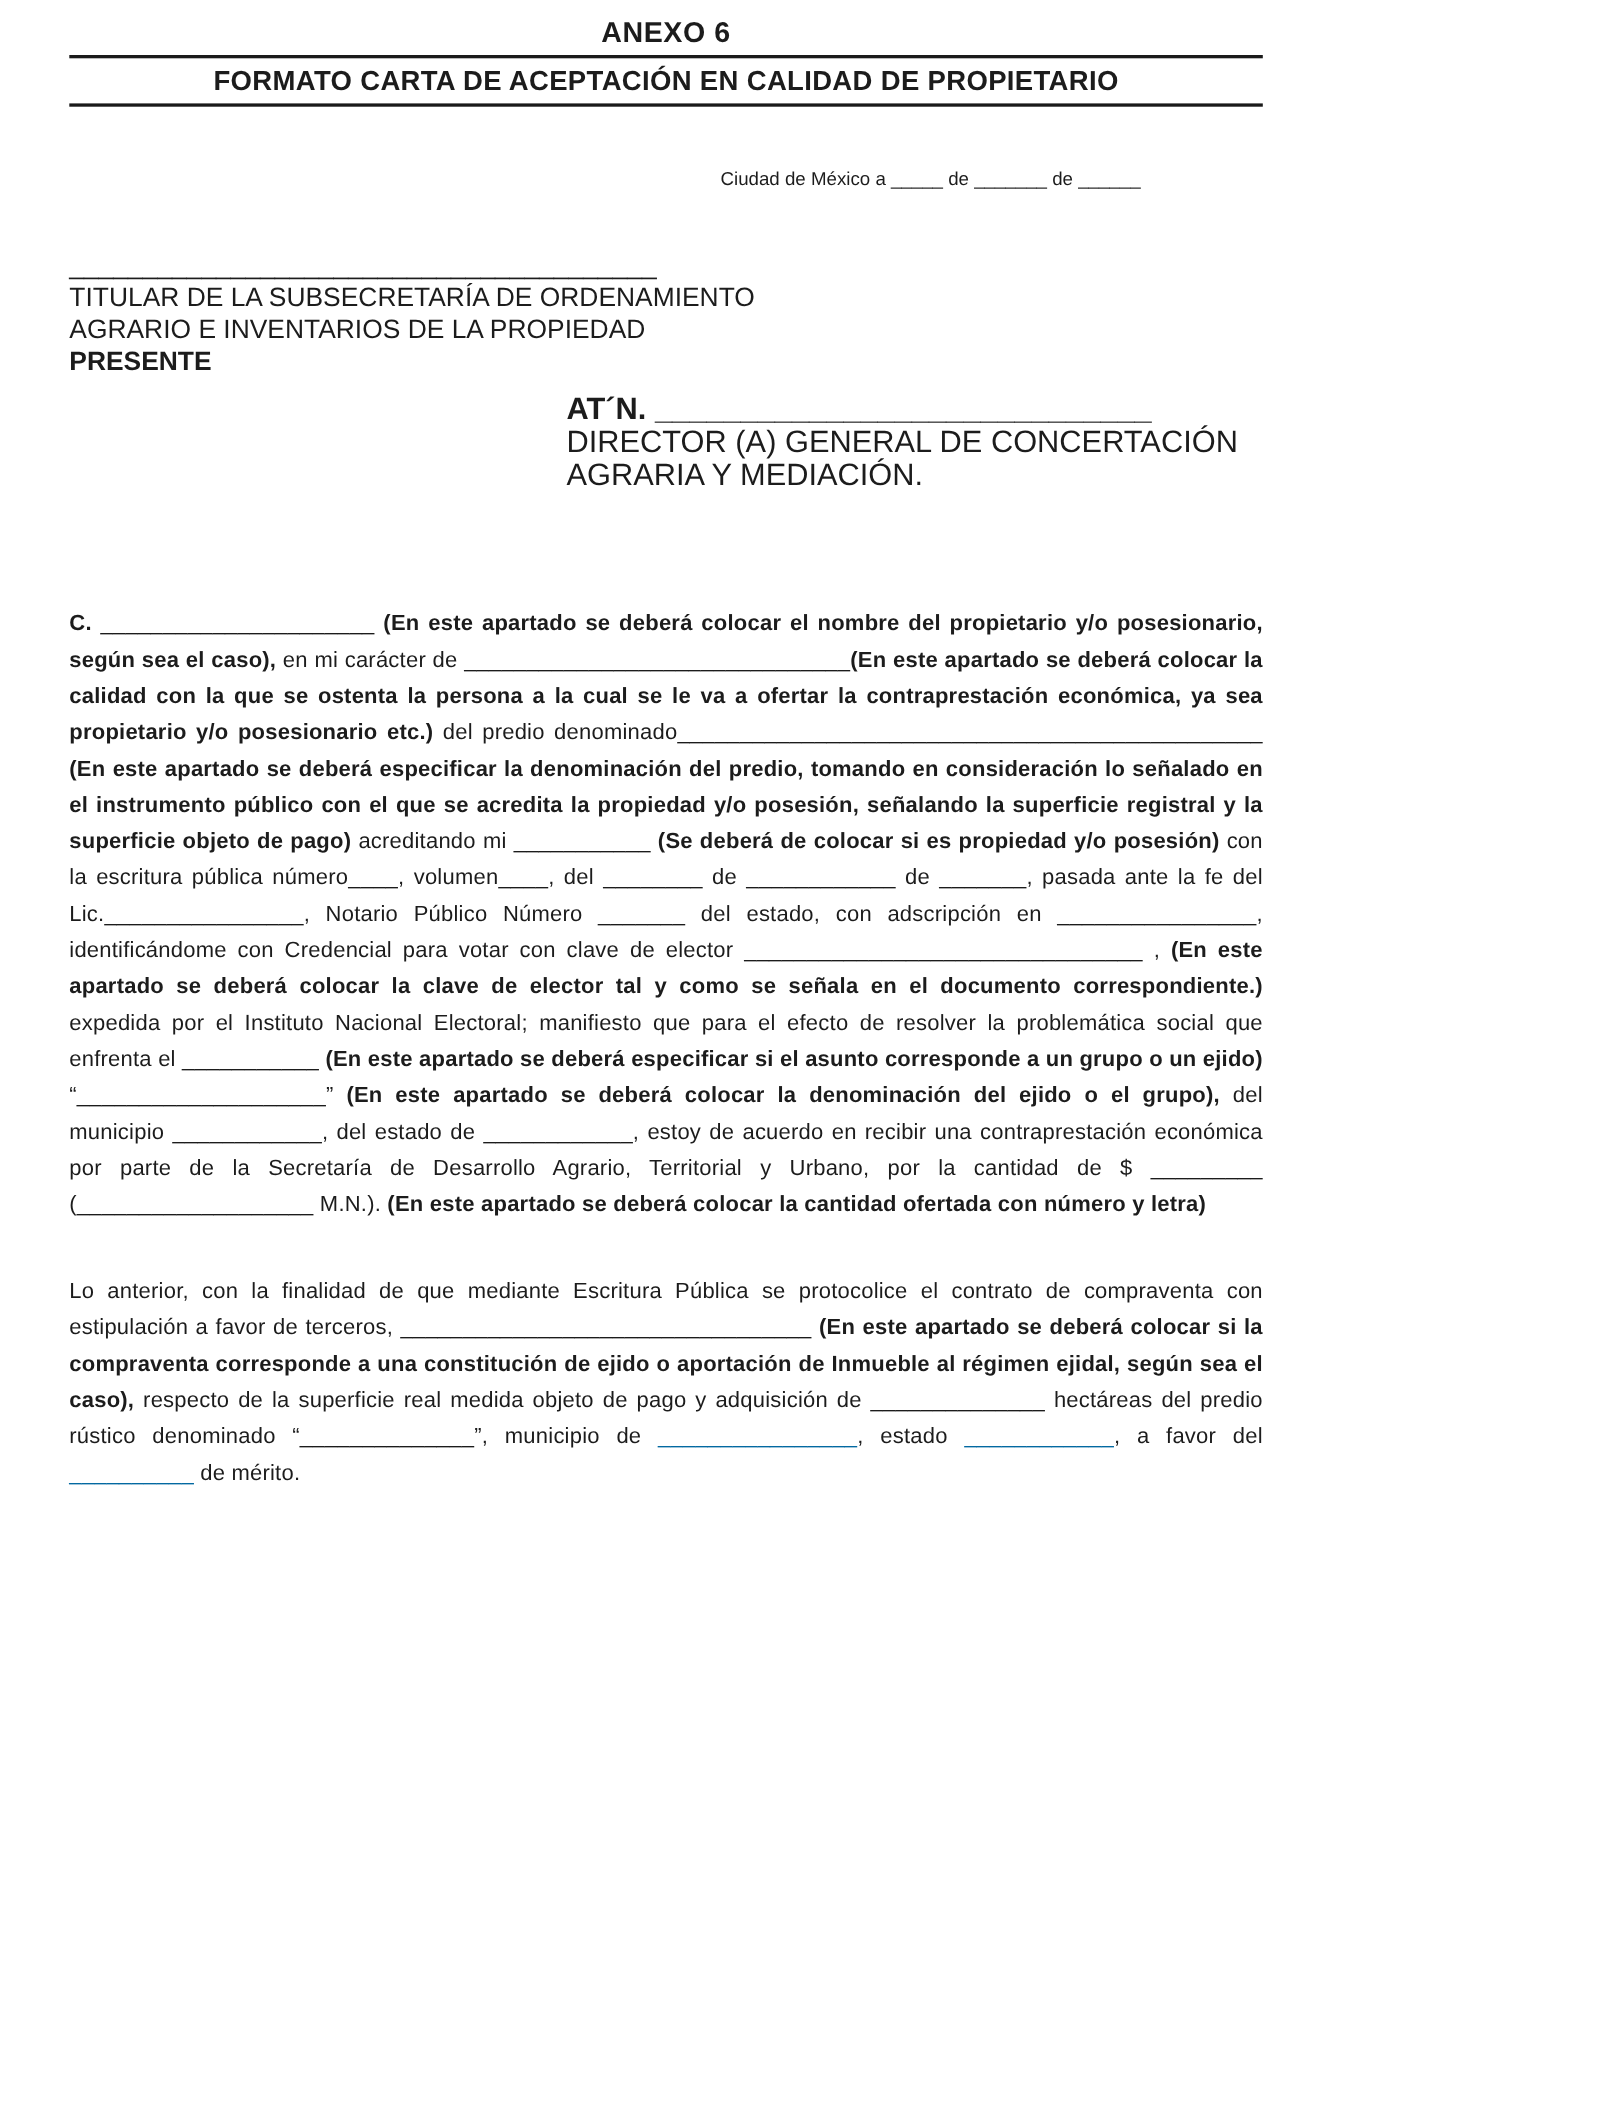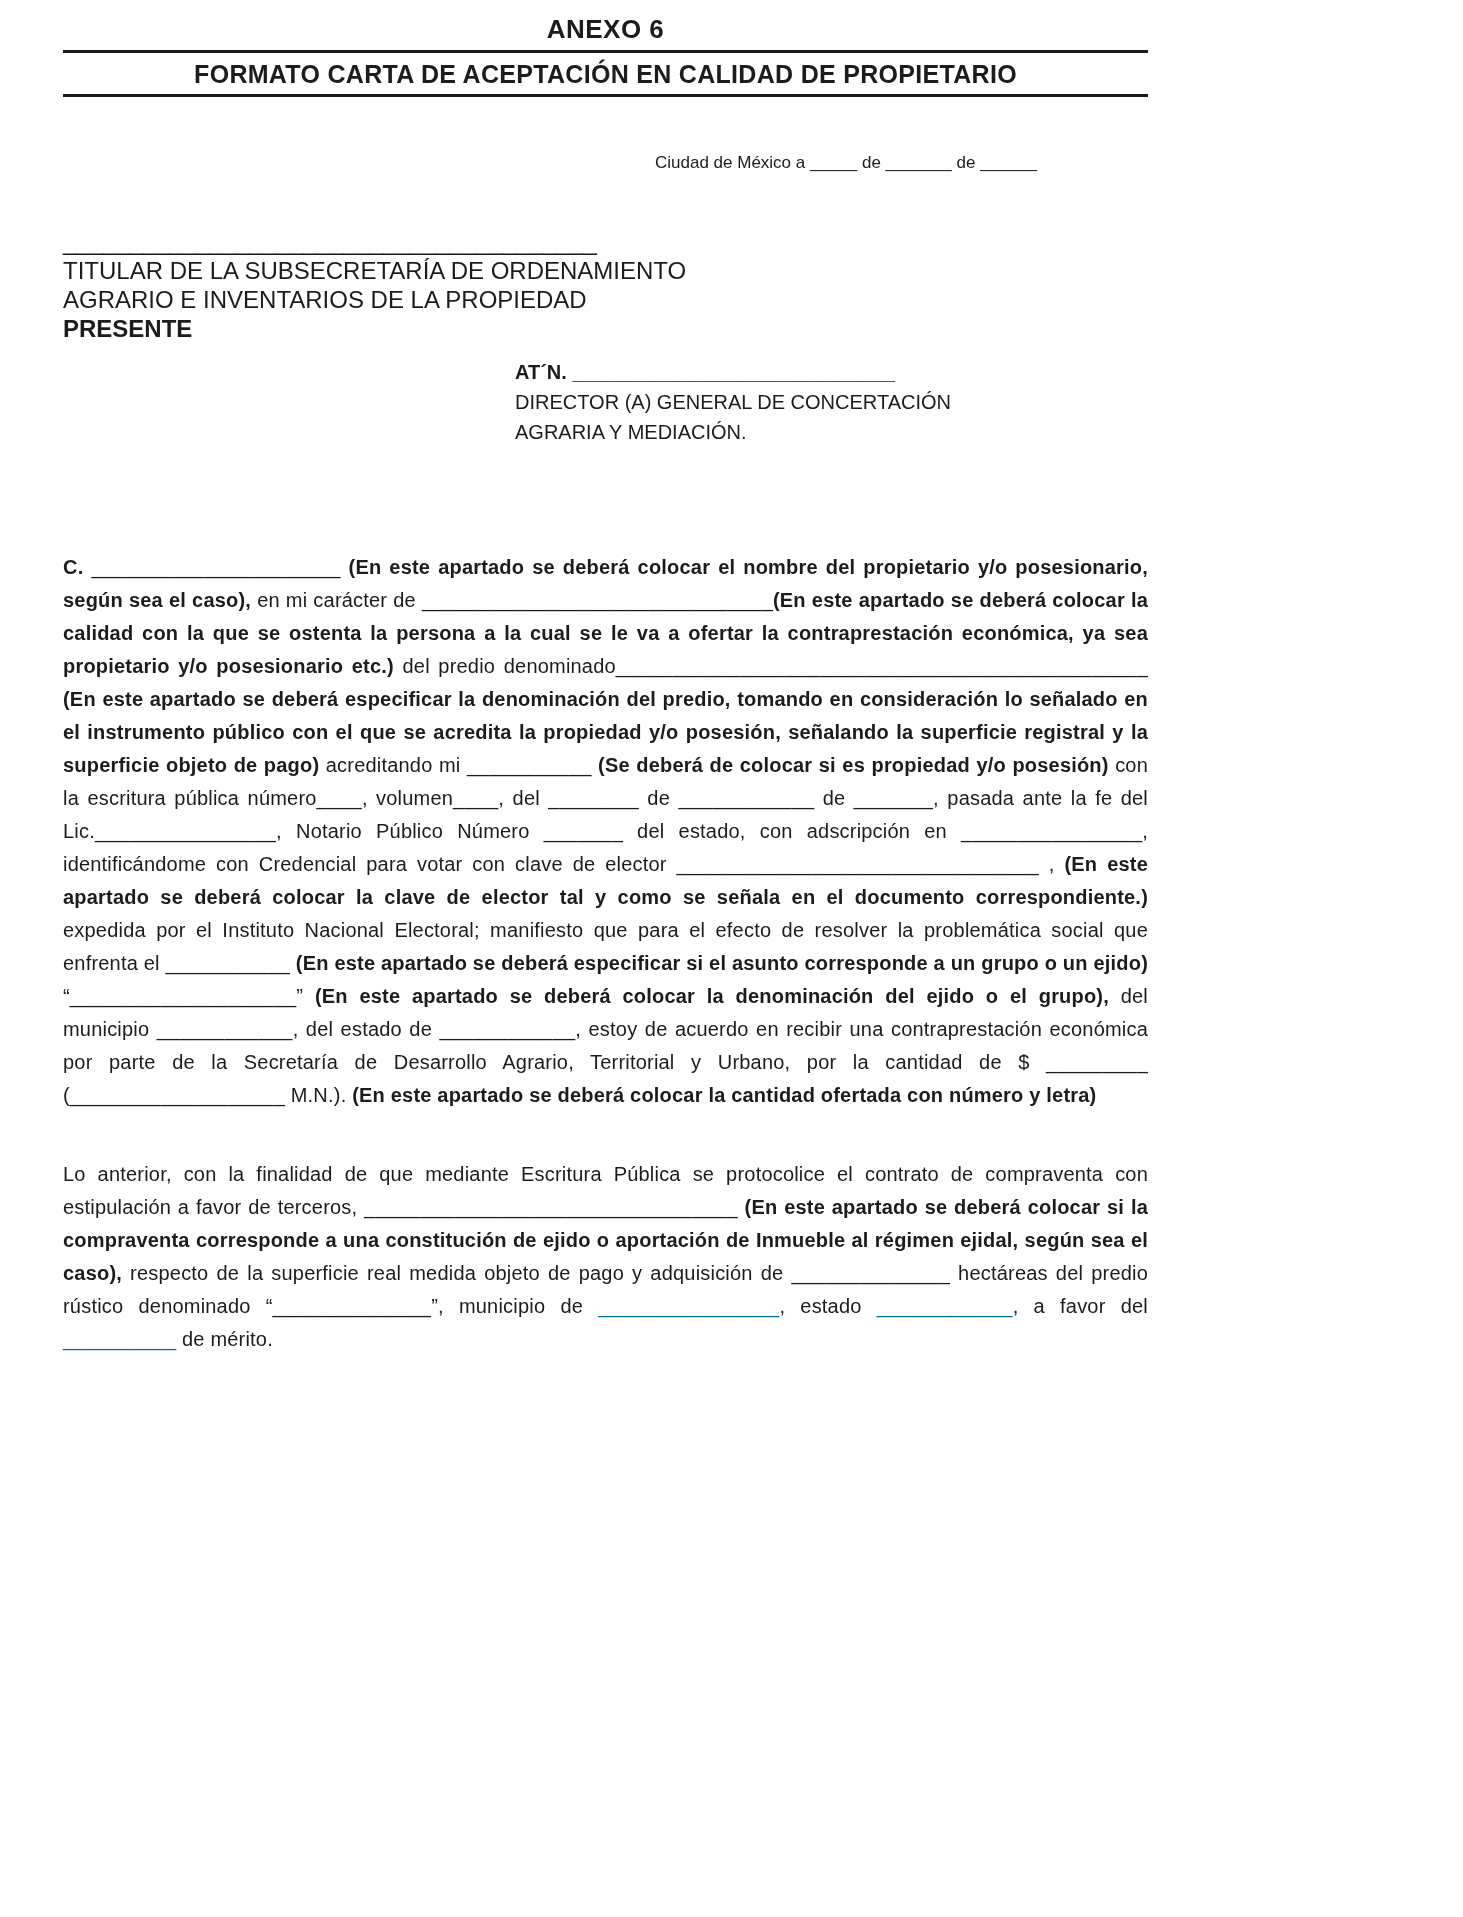--- a/index.html
+++ b/index.html
@@ -33,21 +33,21 @@
   .dateline {
     margin-top: 56px;
     margin-left: 592px;
     font-size: 17px;
     white-space: nowrap;
   }
 
   .addressee { margin-top: 54px; font-size: 24px; line-height: 29px; }
   .addressee .bold-line { font-weight: bold; }
 
-  .attention { margin-top: 14px; margin-left: 452px; font-size: 20px; line-height: 30px; }
+  .attention { margin-top: 14px; margin-left: 452px; font-size: 28px; line-height: 30px; }
   .attention .atn-label { font-weight: bold; }
 
   .para {
     margin-top: 104px;
     font-size: 20px;
     line-height: 33px;
     text-align: justify;
     letter-spacing: .2px;
   }
   .para.second { margin-top: 46px; }

